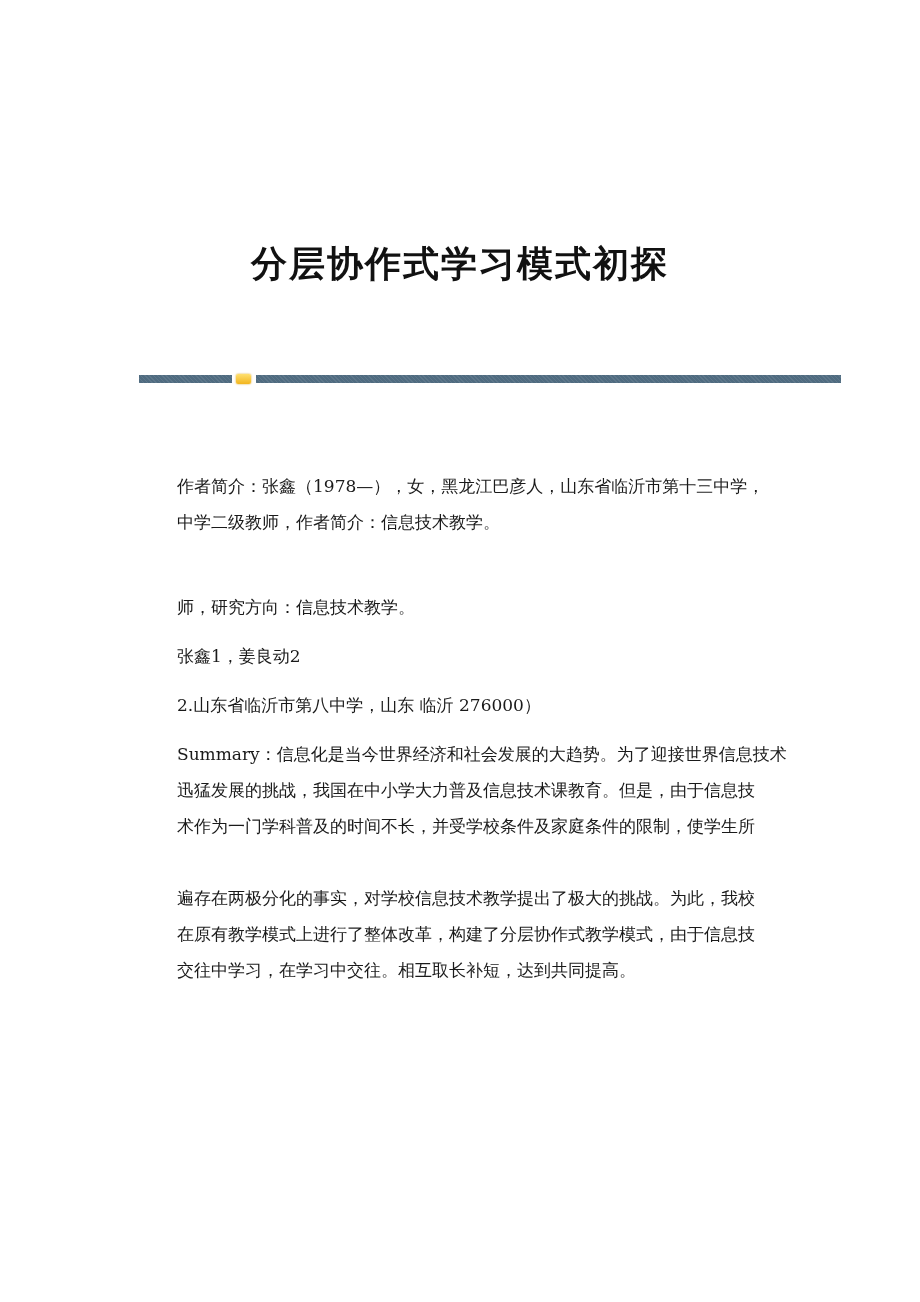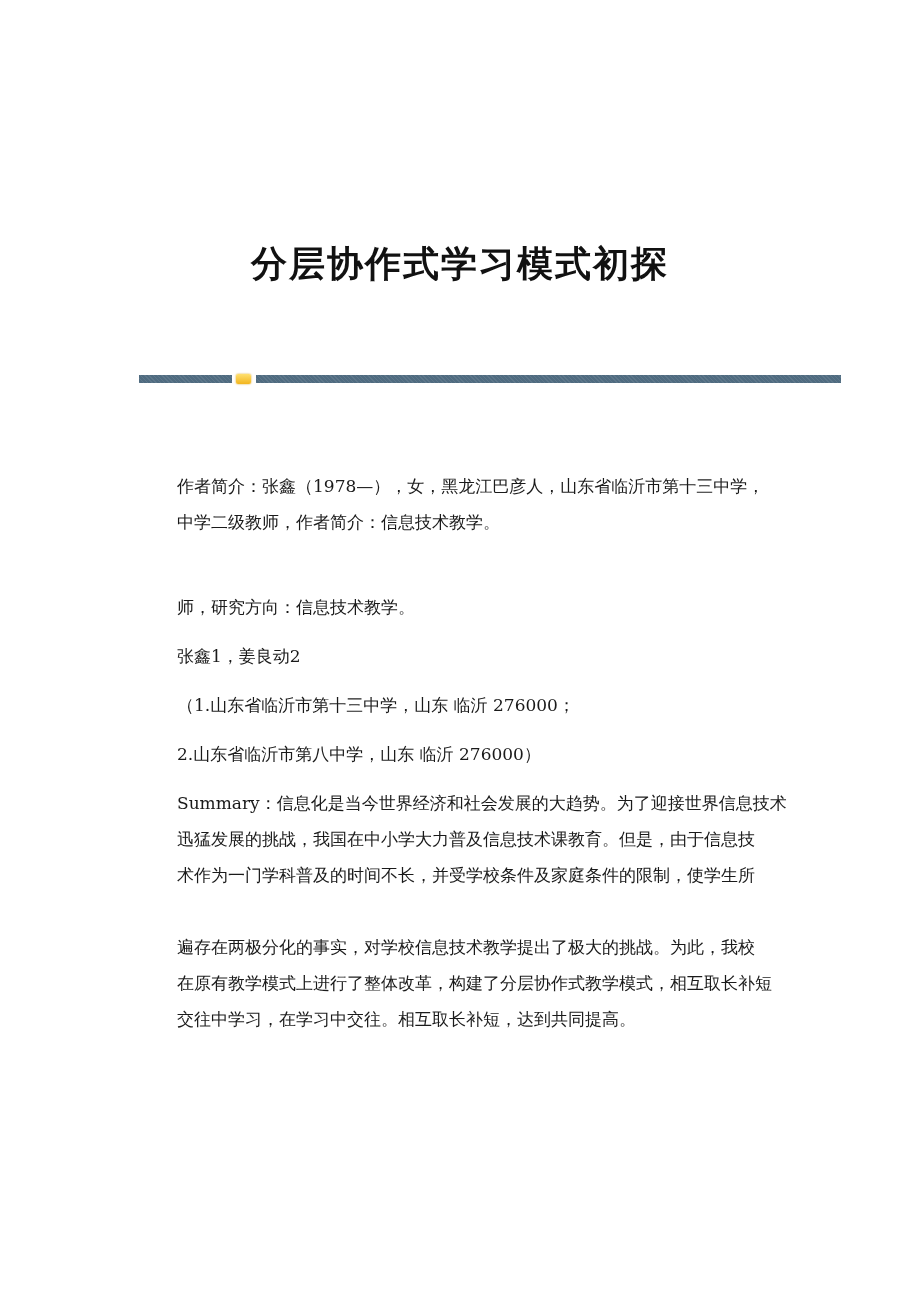--- a/index.html
+++ b/index.html
@@ -75,28 +75,25 @@
       <span>中学二级教师，作者简介：信息技术教学。</span>
     </p>
     <p>
       <br>
       <span>师，研究方向：信息技术教学。</span>
     </p>
     <p>
       <span>张鑫1，姜良动2</span>
     </p>
     <p>
-      <span>（1.山东省临沂市第十三中学，山东 临沂 276000；</span>
-    </p>
-    <p>
       <span>2.山东省临沂市第八中学，山东 临沂 276000）</span>
     </p>
     <p>
       <span>Summary：信息化是当今世界经济和社会发展的大趋势。为了迎接世界信息技术</span><br>
       <span>迅猛发展的挑战，我国在中小学大力普及信息技术课教育。但是，由于信息技</span><br>
       <span>术作为一门学科普及的时间不长，并受学校条件及家庭条件的限制，使学生所</span><br>
       <br>
       <span>遍存在两极分化的事实，对学校信息技术教学提出了极大的挑战。为此，我校</span><br>
-      <span>在原有教学模式上进行了整体改革，构建了分层协作式教学模式，相互取长补短</span><br>
+      <span>在原有教学模式上进行了整体改革，构建了分层协作式教学模式，由于信息技</span><br>
       <span>交往中学习，在学习中交往。相互取长补短，达到共同提高。</span>
     </p>
   </div>
 </div>
 
 </body></html>

